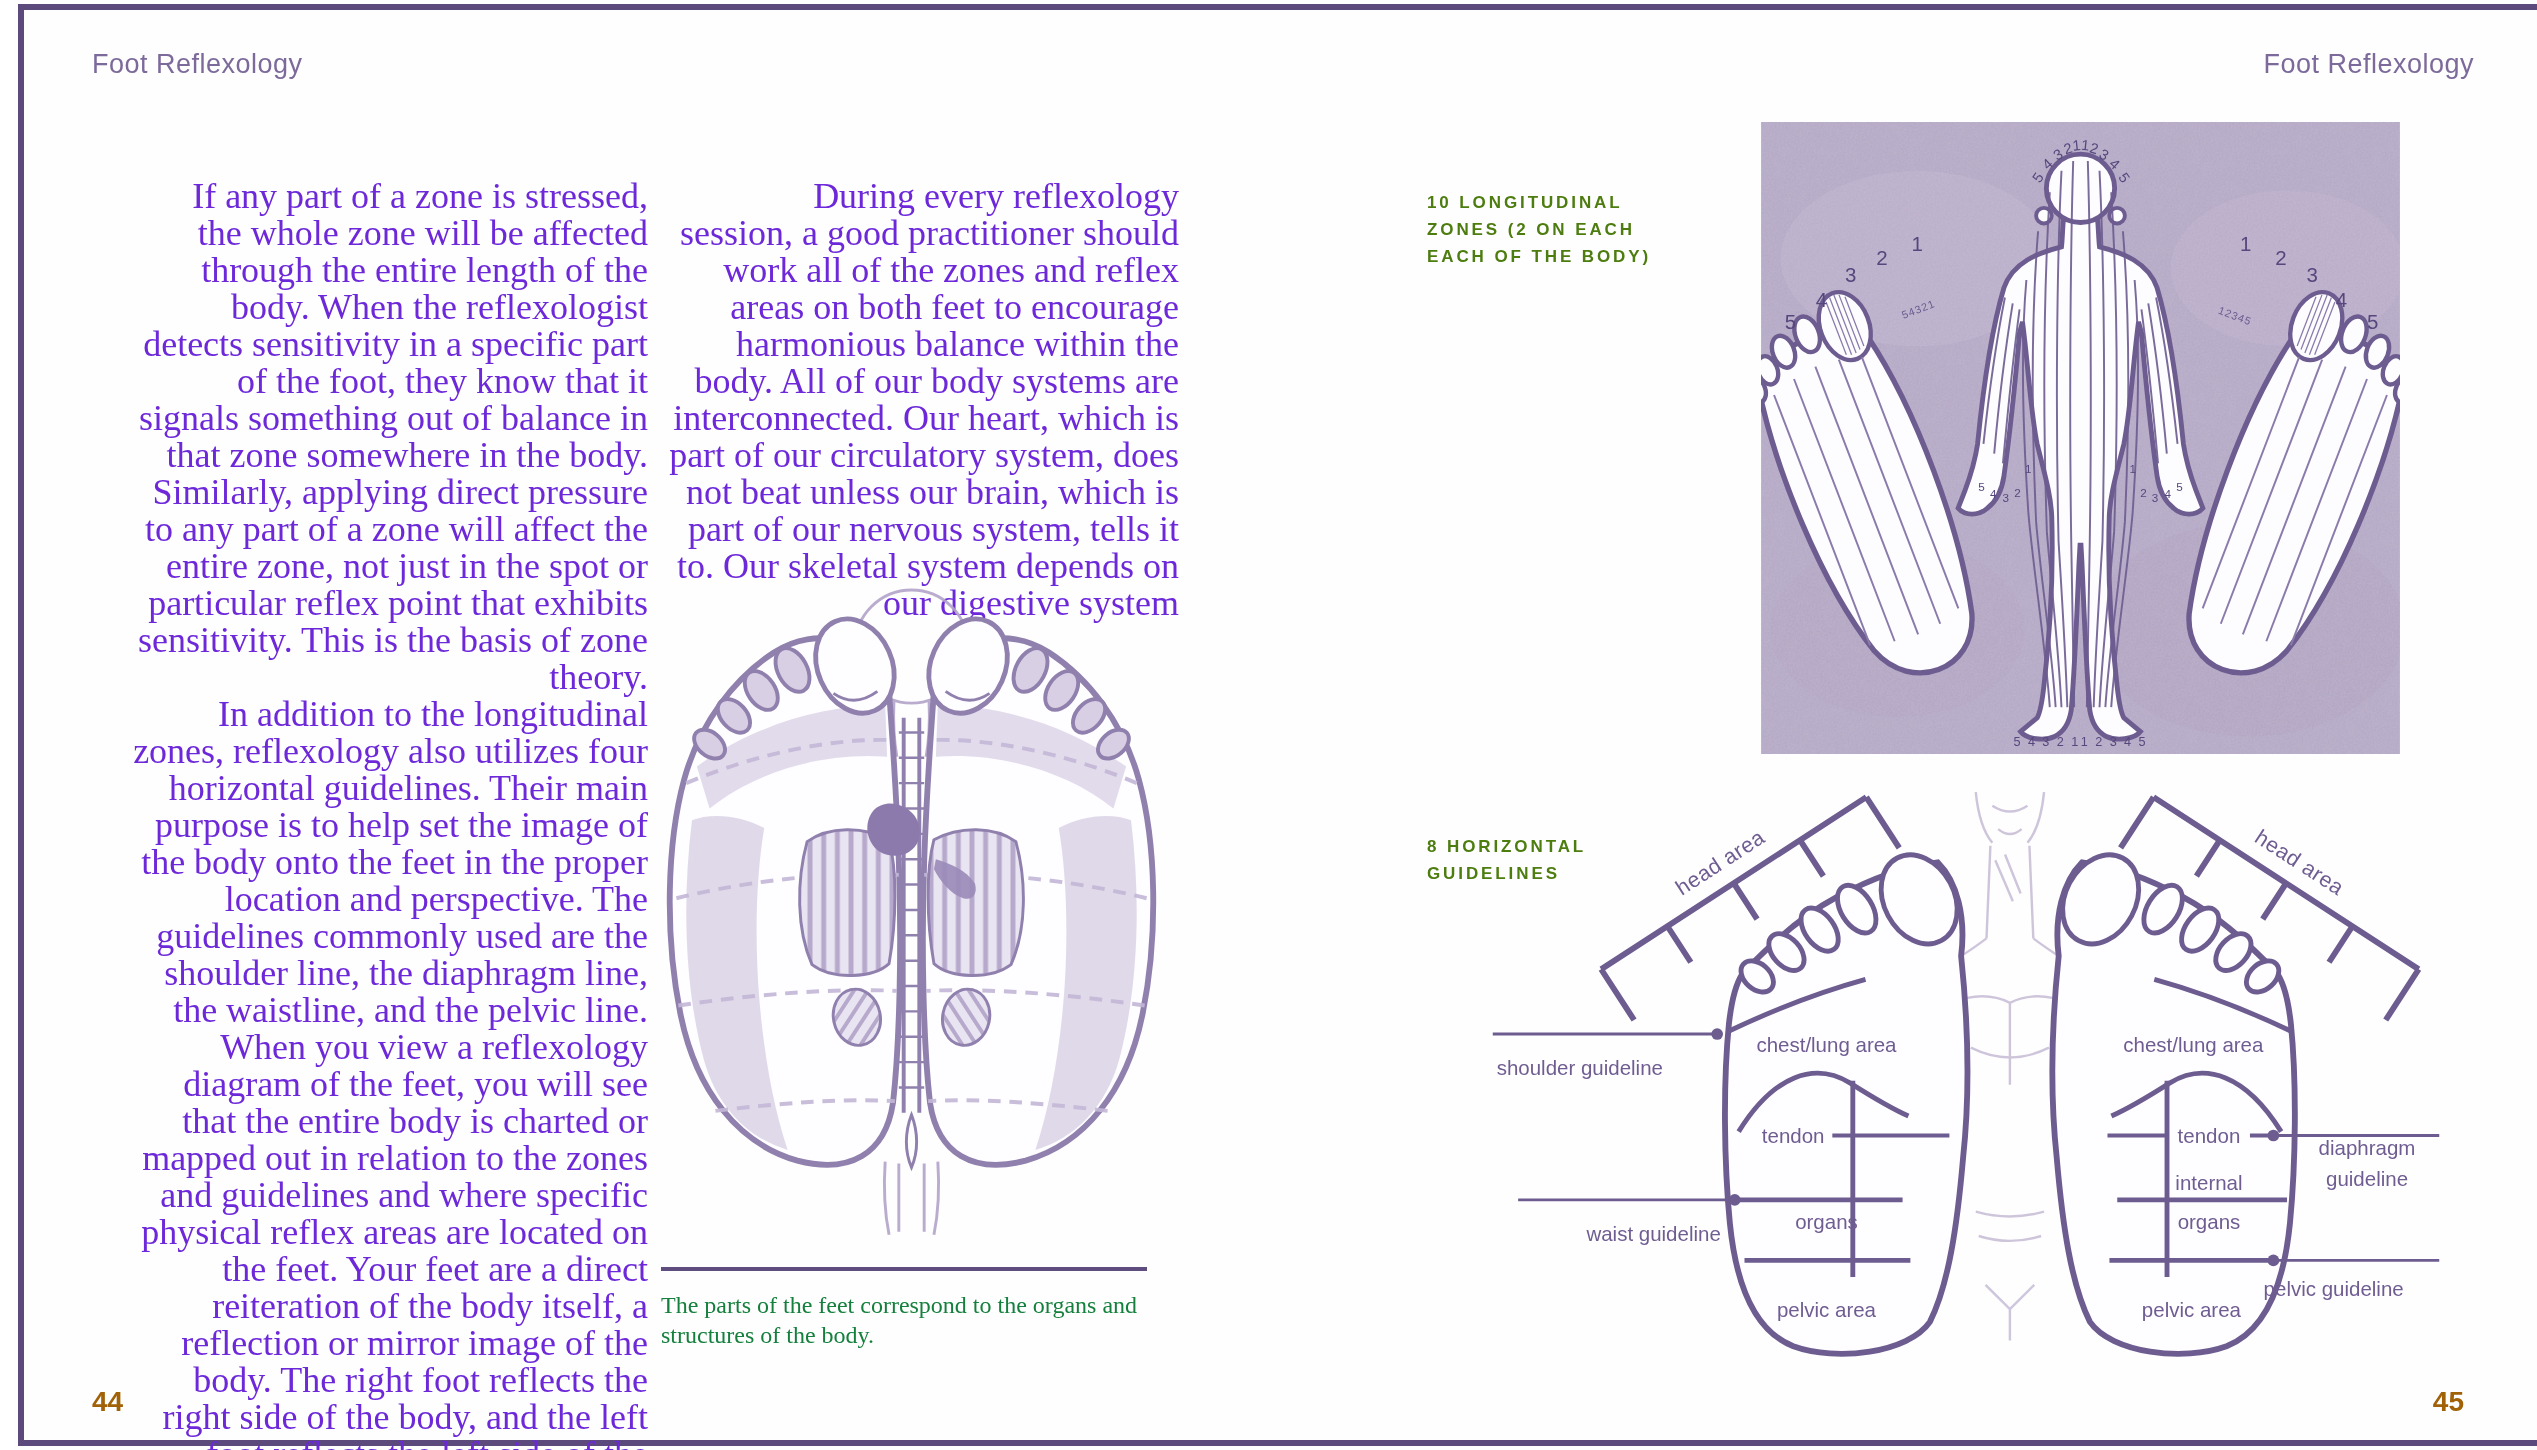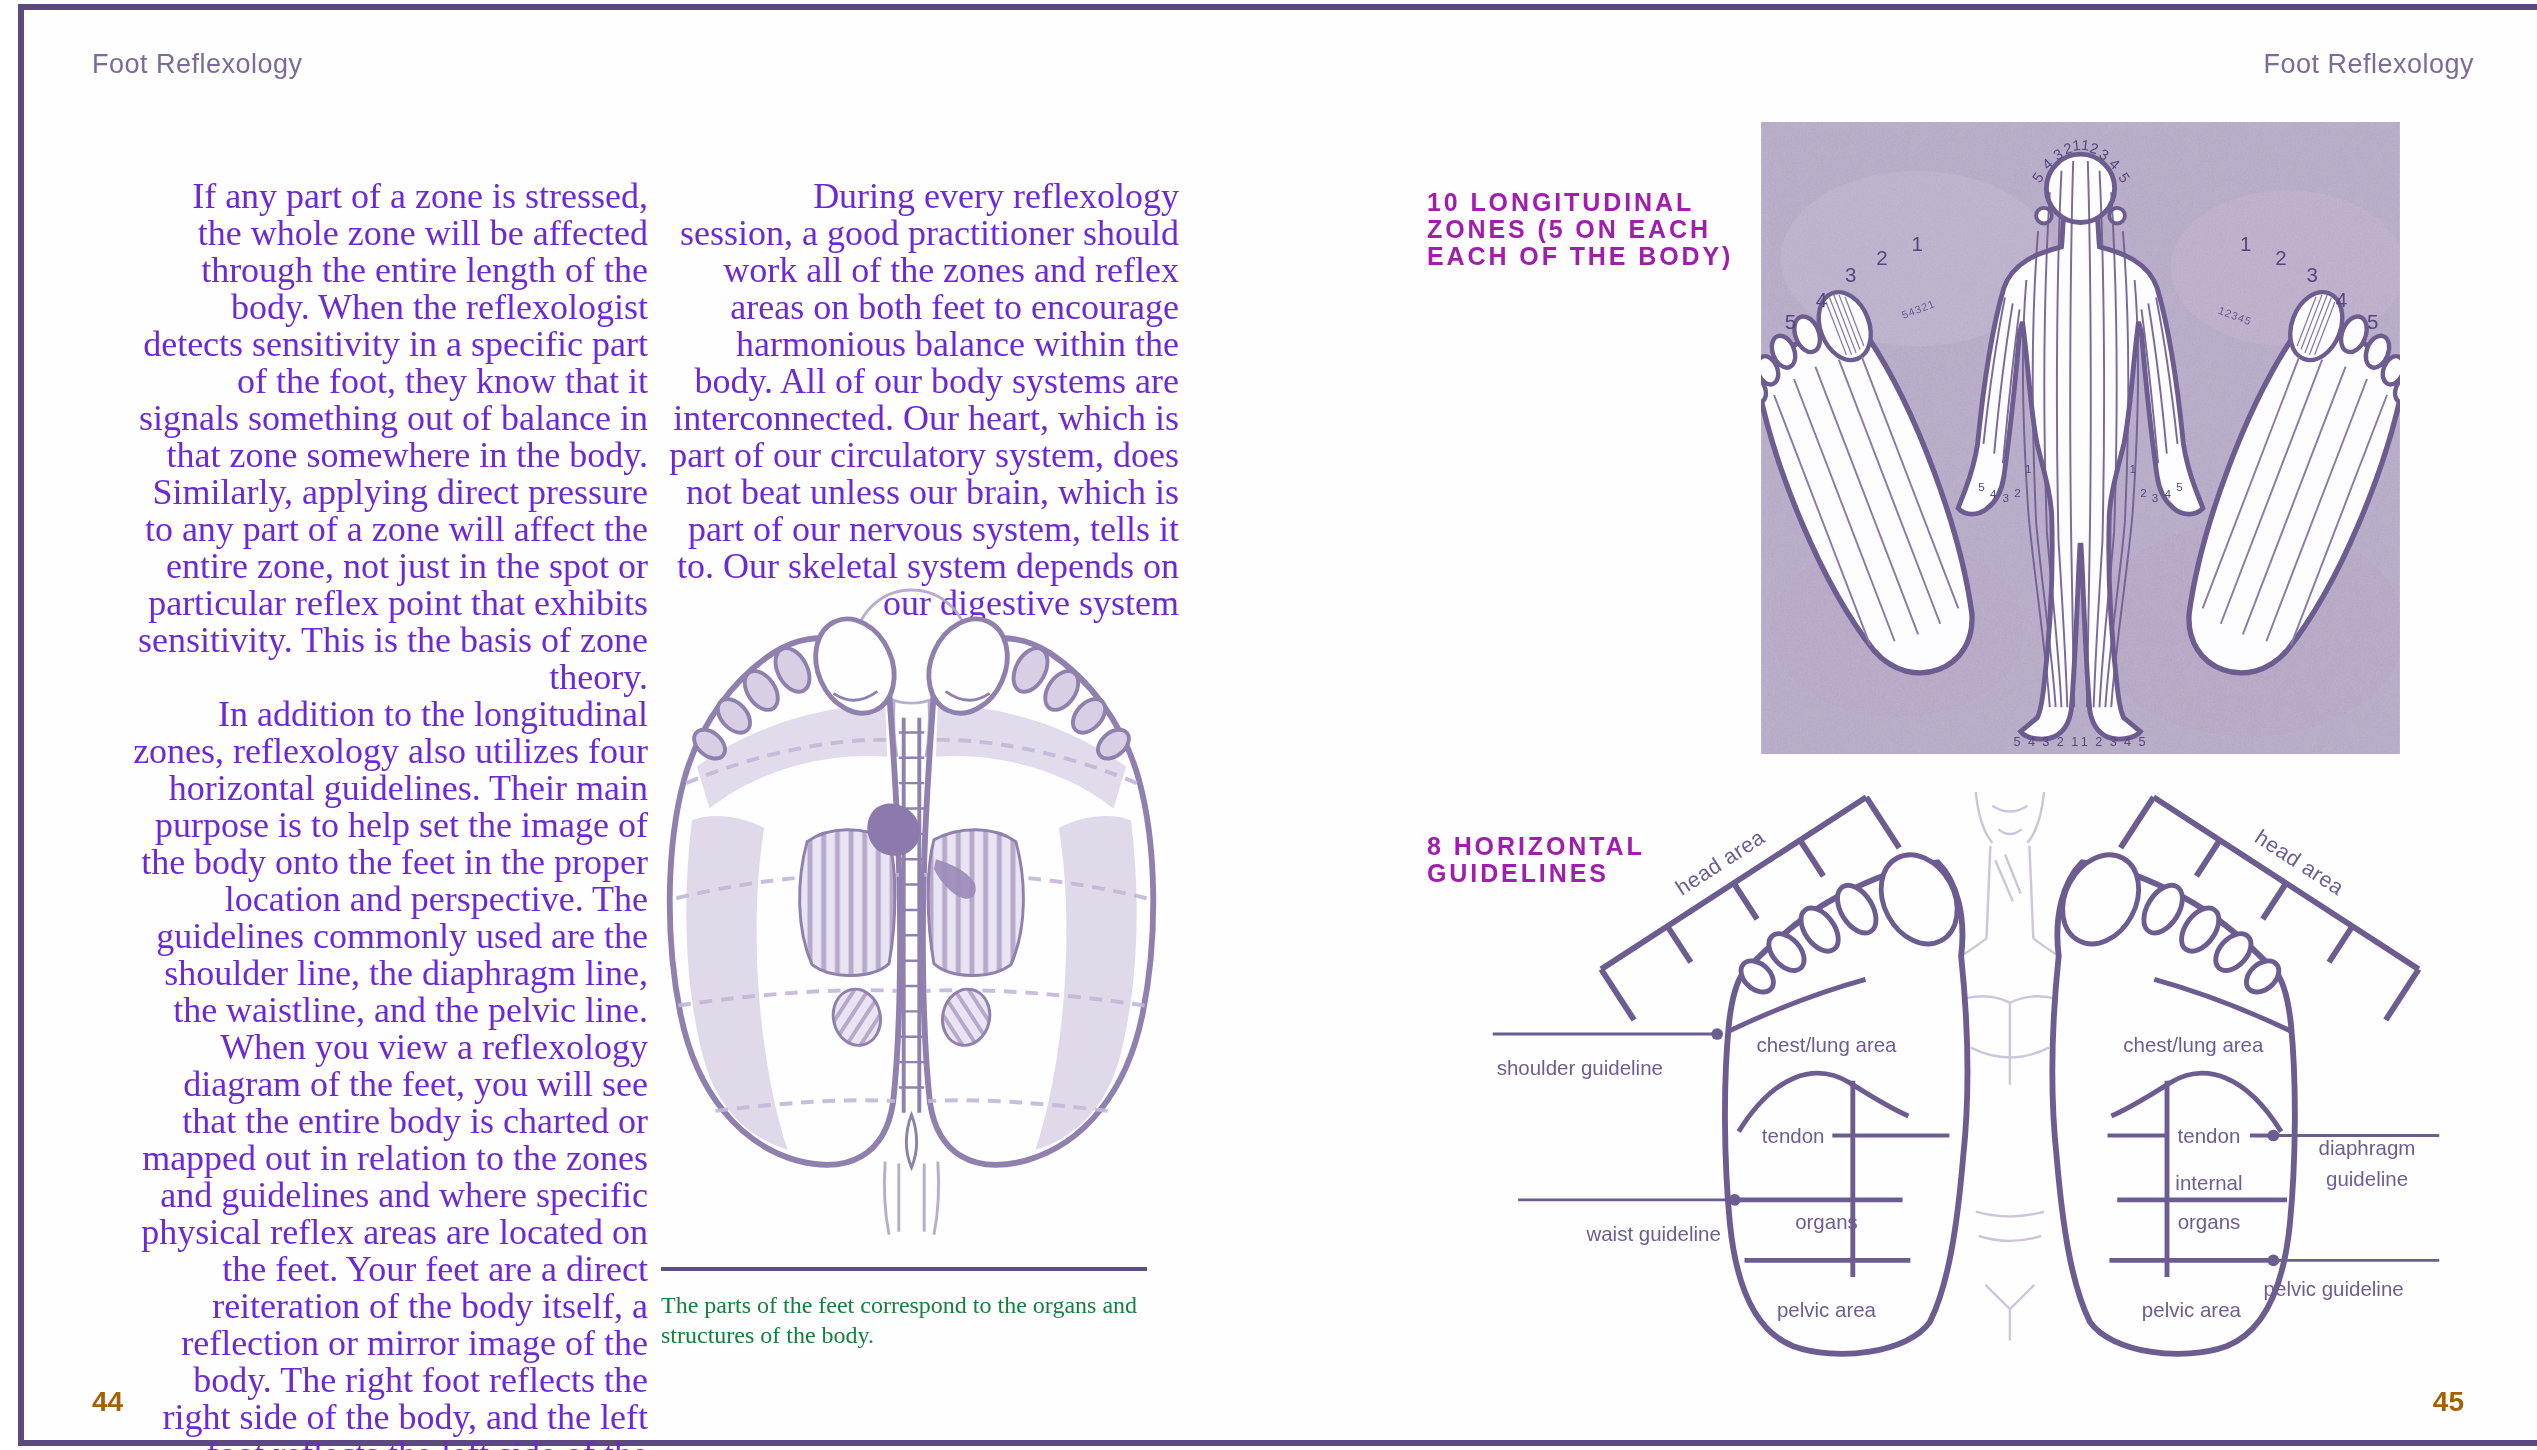--- a/index.html
+++ b/index.html
@@ -11,22 +11,22 @@
   .rh-right{right:78px;}
   .body-col{position:absolute;width:519px;font-family:"Liberation Serif",serif;
             font-size:36px;line-height:37px;color:#6d28d9;text-align:right;}
   .body-col p{margin:0;text-indent:43px;}
   .col1{left:115px;top:178px;}
   .col2{left:646px;top:178px;}
   .organ-illo{position:absolute;left:639px;top:576px;}
   .caption-rule{position:absolute;left:647px;top:1267px;width:486px;height:3.9px;background:#5f4d80;}
   .caption{position:absolute;left:647px;top:1290px;width:478px;font-size:24px;
            line-height:30px;color:#15803d;font-family:Liberation Serif, serif;}
-  .rp-heading{position:absolute;left:1413px;color:#a21caf;font-weight:bold;
-              font-size:25px;letter-spacing:2.9px;line-height:27px;}
+  .rp-heading{position:absolute;left:1413px;color:#4d7c0f;font-weight:bold;
+              font-size:17px;letter-spacing:2.9px;line-height:27px;}
   .rp-heading span{display:block;}
   .h1{top:189px;}
   .h2{top:833px;}
   .zones-panel{position:absolute;left:1747px;top:122px;}
   .guidelines-diagram{position:absolute;left:1469px;top:792px;}
   .page-num{position:absolute;top:1386px;font-size:28px;font-weight:bold;color:#a16207;}
   .pn-left{left:78px;}
   .pn-right{right:88px;}
 
   
@@ -117,21 +117,21 @@
     </g>
     <path d="M226,240 C216,252 218,272 232,282 C247,291 266,286 272,271 C277,257 270,242 256,236 C246,231 234,232 226,240 Z" fill="#8d7aad"></path>
     <path d="M290,290 C305,295 320,300 330,315 C333,325 328,333 318,330 C305,326 294,312 288,300 Z" fill="#9a89b8" opacity="0.9"></path>
   </svg>
 
   <div class="caption-rule"></div>
   <div class="caption">The parts of the feet correspond to the organs and structures of the body.</div>
 
   <div class="rp-heading h1">
     <span>10 LONGITUDINAL</span>
-    <span>ZONES (5 ON EACH</span>
+    <span>ZONES (2 ON EACH</span>
     <span>EACH OF THE BODY)</span>
   </div>
 
   <svg class="zones-panel" width="639" height="632" viewBox="0 0 655 648">
     <defs>
       <filter id="speck1">
           <feTurbulence type="fractalNoise" baseFrequency="0.55" numOctaves="2" seed="4"></feTurbulence>
         <feColorMatrix type="matrix" values="0 0 0 0 0.95  0 0 0 0 0.93  0 0 0 0 0.97  0 0 0 0.16 0"></feColorMatrix>
         </filter>
       <filter id="speck2">

